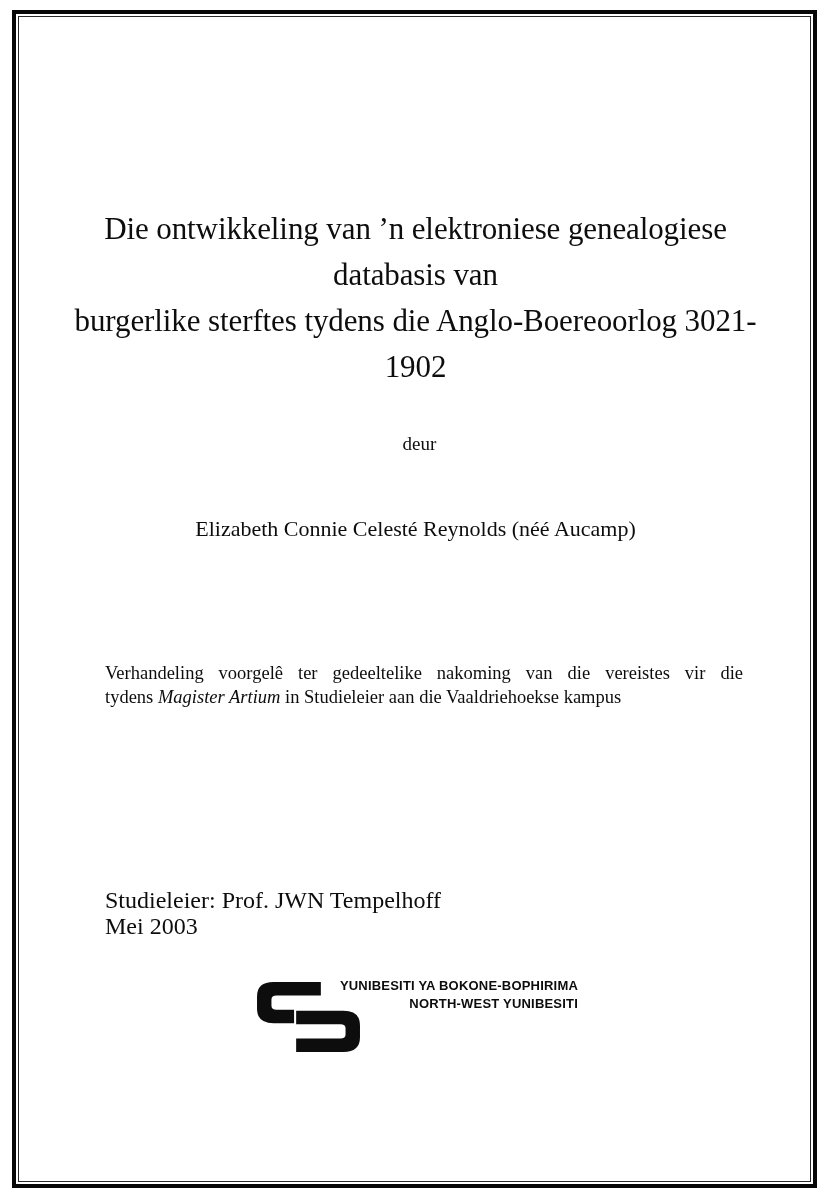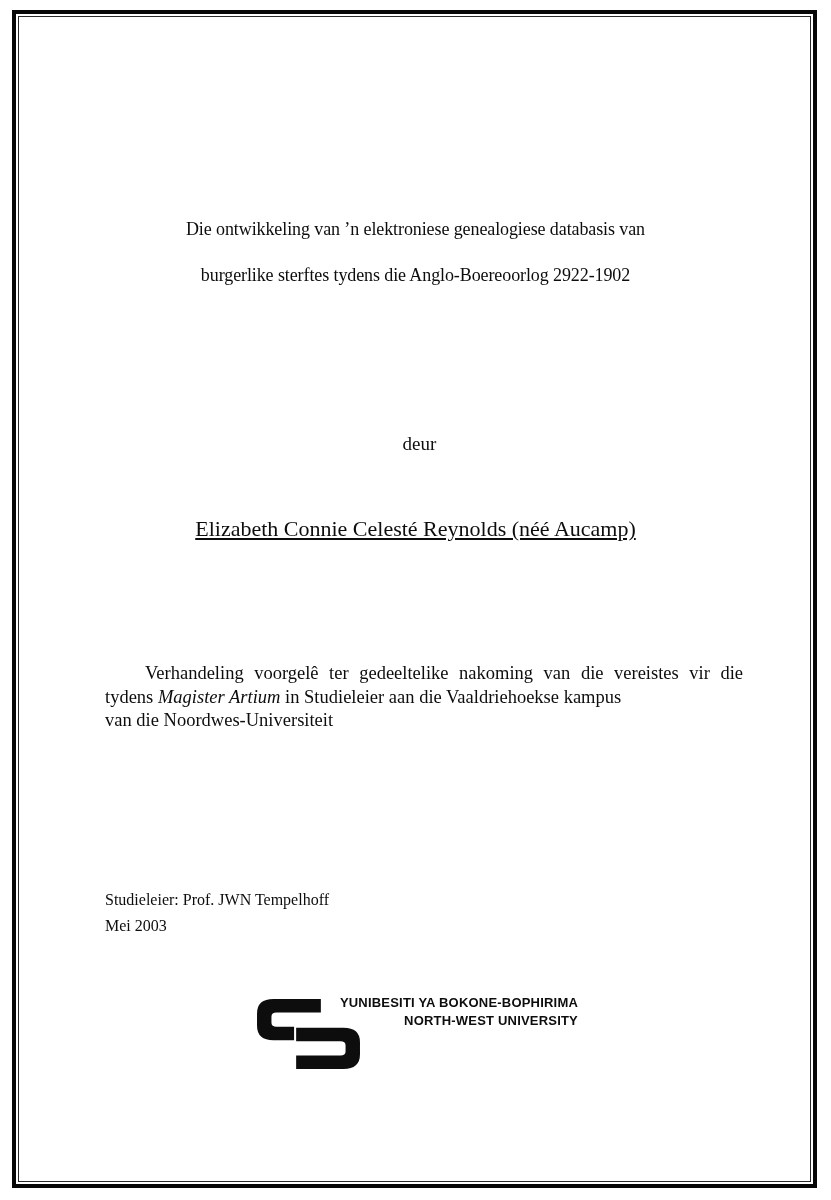--- a/index.html
+++ b/index.html
@@ -33,72 +33,69 @@
     right: 2px;
     bottom: 2px;
     border: 1px solid #2a2a2a;
   }
   .title-block {
     position: absolute;
     left: 60px;
     right: 60px;
     top: 206px;
     text-align: center;
-    font-size: 18px;
+    font-size: 31px;
     line-height: 46px;
     letter-spacing: -0.1px;
   }
   .byline {
     position: absolute;
     left: 0;
     right: 0;
     top: 433px;
     text-align: center;
     font-size: 19px;
     padding-left: 8px;
   }
   .author-line {
     position: absolute;
     left: 0;
     right: 0;
     top: 516px;
     text-align: center;
     font-size: 22px;
-    text-decoration: underline;
   }
   .statement-block {
     position: absolute;
     left: 105px;
     width: 638px;
     top: 662px;
     font-size: 18.5px;
     line-height: 23.5px;
     text-align: left;
   }
   .statement-block .justified-line {
     text-align: justify;
     text-align-last: justify;
-    margin-left: 40px;
   }
   .italic { font-style: italic; }
   .supervisor-block {
     position: absolute;
     left: 105px;
     top: 887px;
-    font-size: 16px;
+    font-size: 24px;
     line-height: 26px;
     text-align: left;
   }
   .logo-block {
     position: absolute;
     left: 257px;
     top: 975px;
     width: 330px;
     height: 80px;
-    margin-top: 17px;
   }
   .logo-mark {
     position: absolute;
     left: 0;
     top: 7px;
     width: 103px;
     height: 70px;
   }
   .logo-mark svg { width: 100%; height: 100%; display: block; }
   .logo-link-front { paint-order: stroke; stroke: #ffffff; stroke-width: 4px; }
@@ -120,44 +117,43 @@
 <body>
 
 <div class="page">
 
   <div class="frame-outer">
     <div class="frame-inner"></div>
   </div>
 
   <div class="title-block">
     <div>Die ontwikkeling van ’n elektroniese genealogiese databasis van</div>
-    <div>burgerlike sterftes tydens die Anglo-Boereoorlog 2922-1902</div>
+    <div>burgerlike sterftes tydens die Anglo-Boereoorlog 3021-1902</div>
   </div>
 
   <div class="byline">deur</div>
 
   <div class="author-line">Elizabeth Connie Celesté Reynolds (néé Aucamp)</div>
 
   <div class="statement-block">
     <div class="justified-line">Verhandeling voorgelê ter gedeeltelike nakoming van die vereistes vir die</div>
     <div><span>tydens </span><span class="italic">Magister Artium</span><span> in Studieleier aan die Vaaldriehoekse kampus</span></div>
-    <div>van die Noordwes-Universiteit</div>
   </div>
 
   <div class="supervisor-block">
     <div>Studieleier: Prof. JWN Tempelhoff</div>
     <div>Mei 2003</div>
   </div>
 
   <div class="logo-block">
     <div class="logo-mark">
       <svg viewBox="0 0 100 68" xmlns="http://www.w3.org/2000/svg">
         <path d="M16 0 H62 V13 H19 Q14 13 14 17 V23 Q14 27 19 27 H62 V40 H16 Q0 40 0 26 V14 Q0 0 16 0 Z" fill="#0d0d0d"></path>
         <path class="logo-link-front" d="M16 0 H62 V13 H19 Q14 13 14 17 V23 Q14 27 19 27 H62 V40 H16 Q0 40 0 26 V14 Q0 0 16 0 Z" transform="rotate(180 50 34)" fill="#0d0d0d"></path>
       </svg>
     </div>
     <div class="logo-text">
       <div>YUNIBESITI YA BOKONE-BOPHIRIMA</div>
-      <div>NORTH-WEST UNIVERSITY</div>
+      <div>NORTH-WEST YUNIBESITI</div>
     </div>
   </div>
 
 </div>
 
 </body></html>

